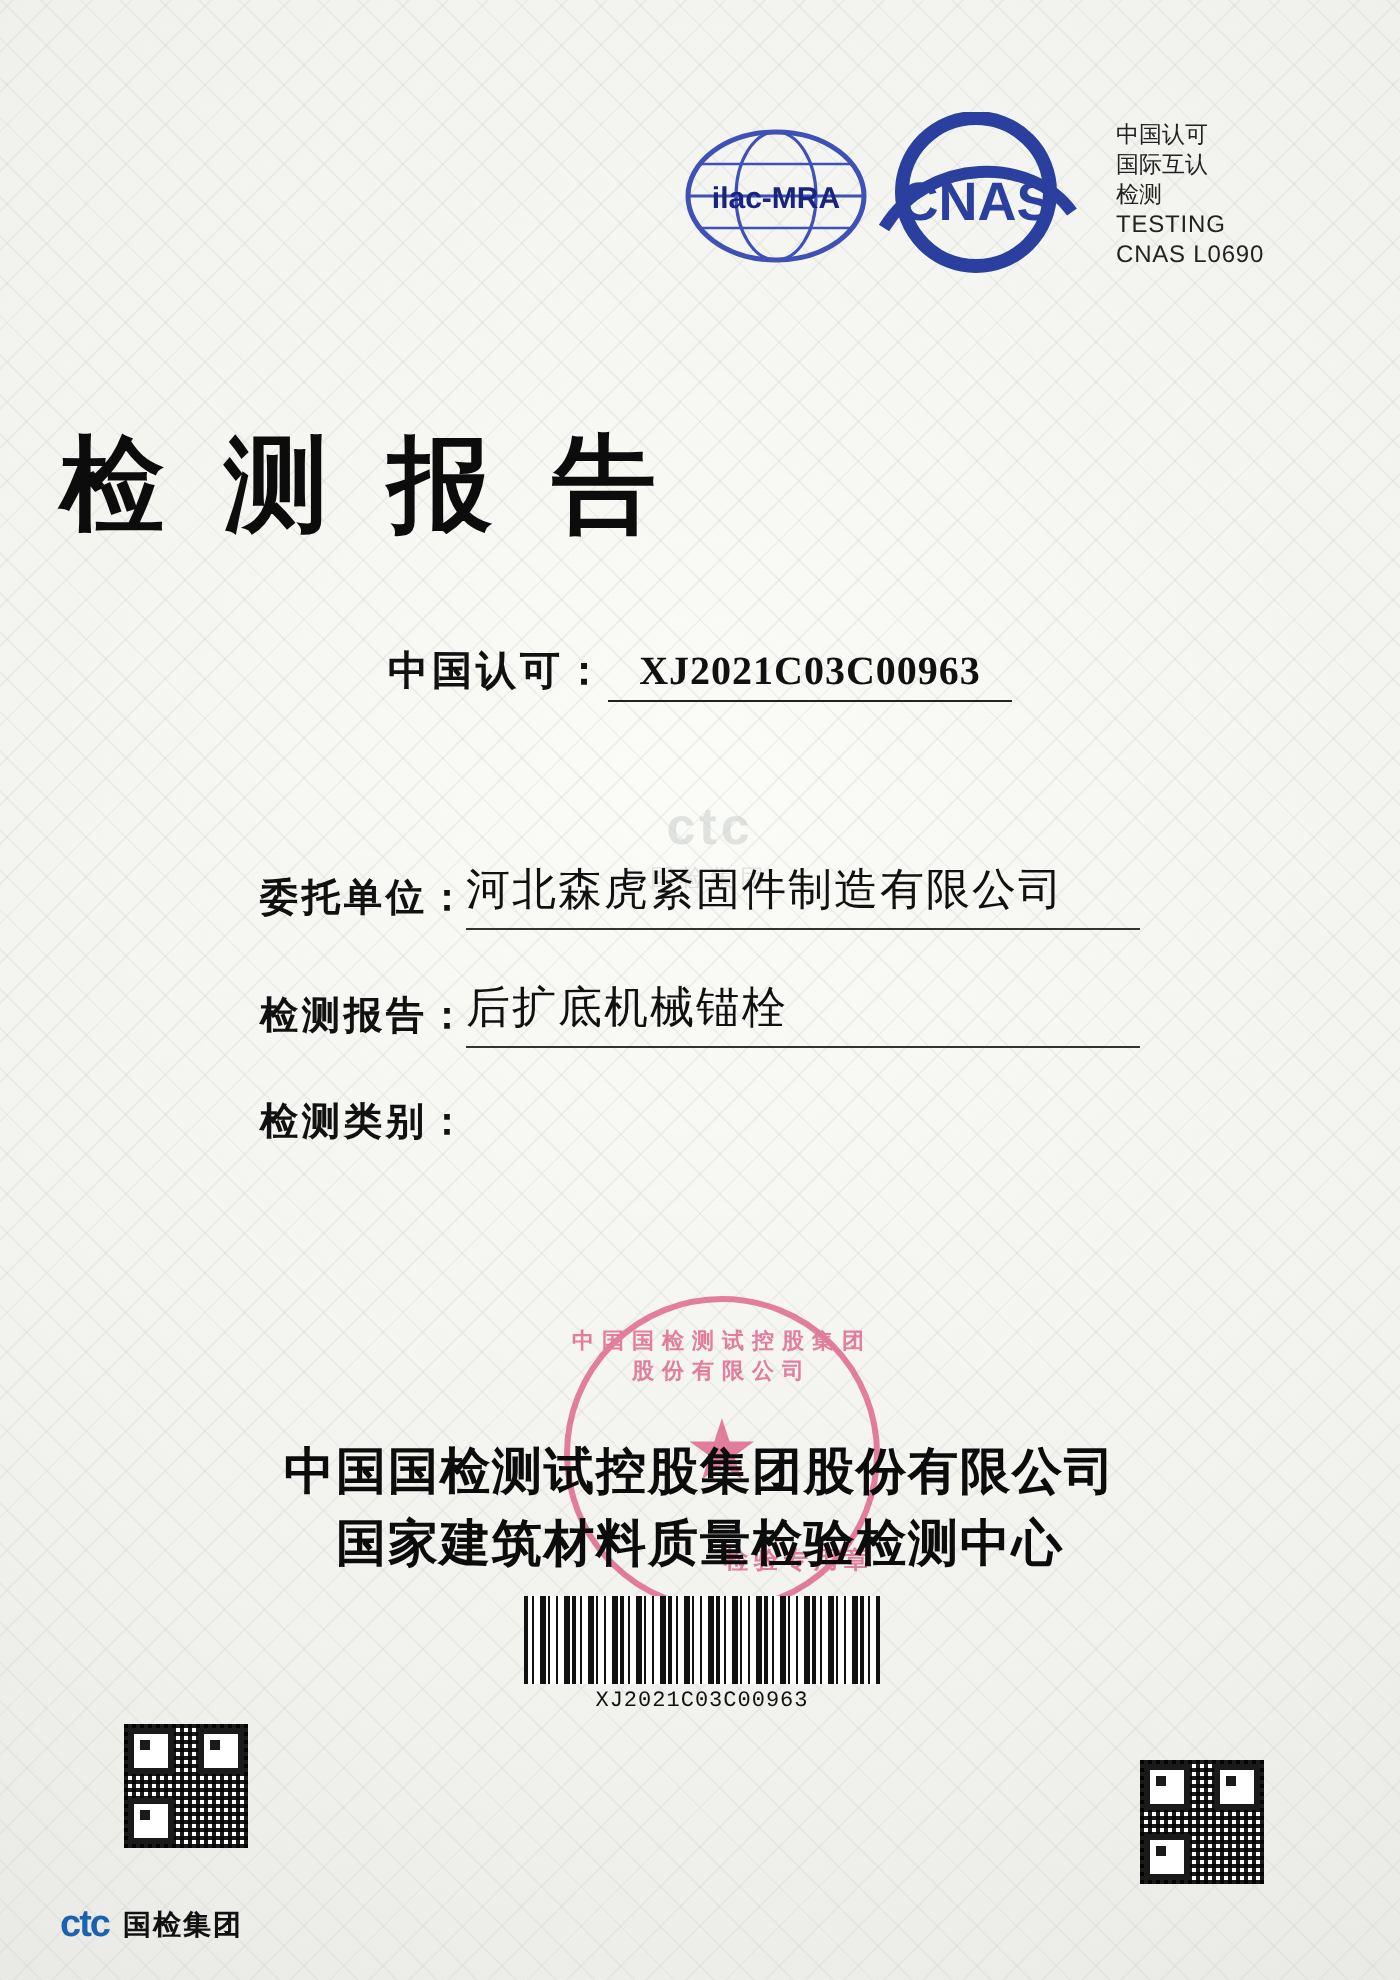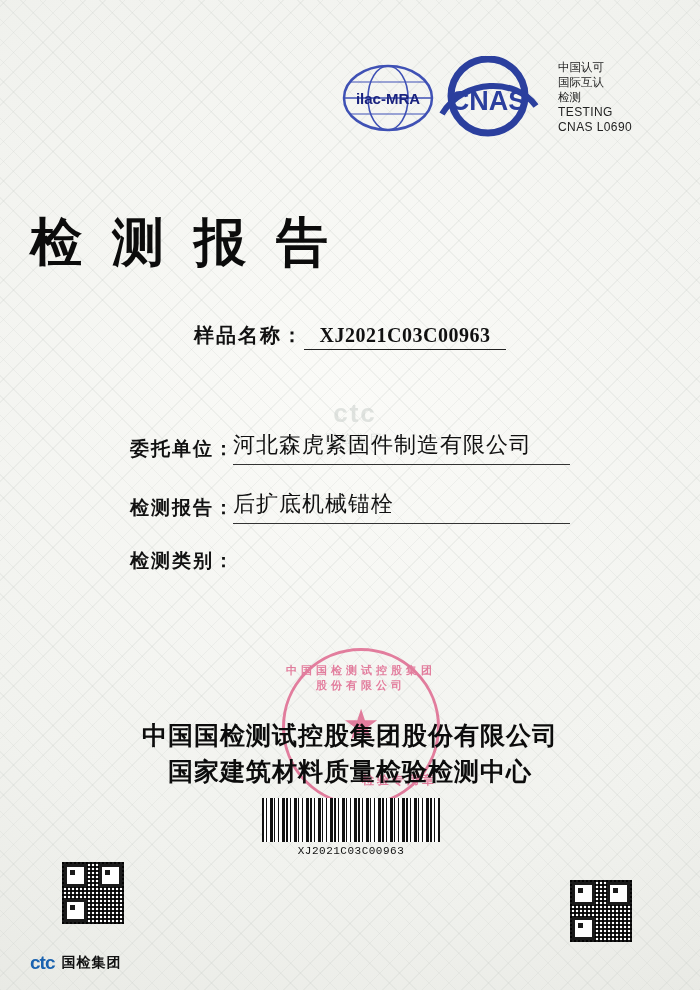--- a/index.html
+++ b/index.html
@@ -218,21 +218,21 @@
     <div>中国认可</div>
     <div>国际互认</div>
     <div>检测</div>
     <div class="en">TESTING</div>
     <div class="en">CNAS L0690</div>
   </div>
 
   <div class="title">检测报告</div>
 
   <div class="report-no">
-    <span class="label">样品名称：</span><span class="value">XJ2021C03C00963</span>
+    <span class="label">中国认可：</span><span class="value">XJ2021C03C00963</span>
   </div>
 
   <div class="watermark">
     <div class="wm1">ctc</div>
     <div class="wm2">国检集团</div>
   </div>
 
   <div class="fields">
     <div class="field-row">
       <span class="field-label">委托单位</span>

